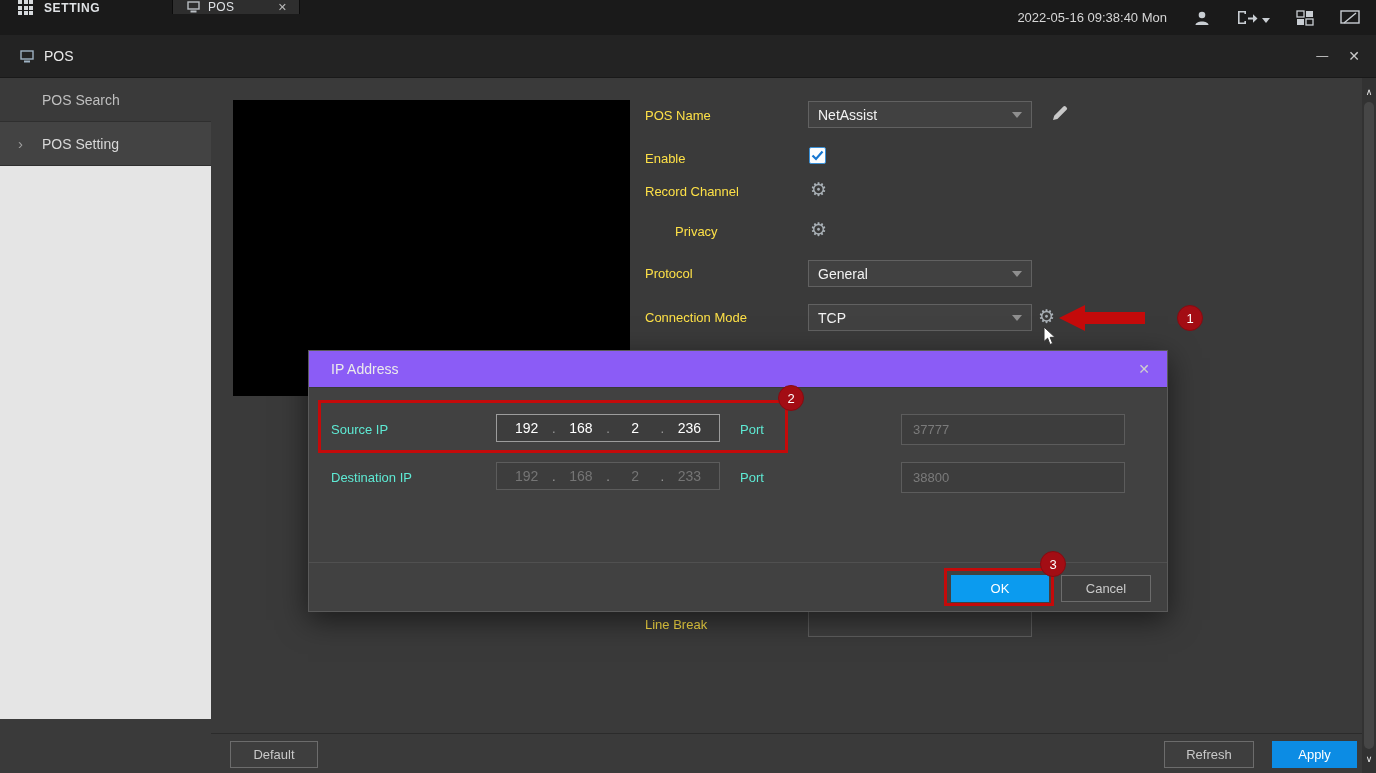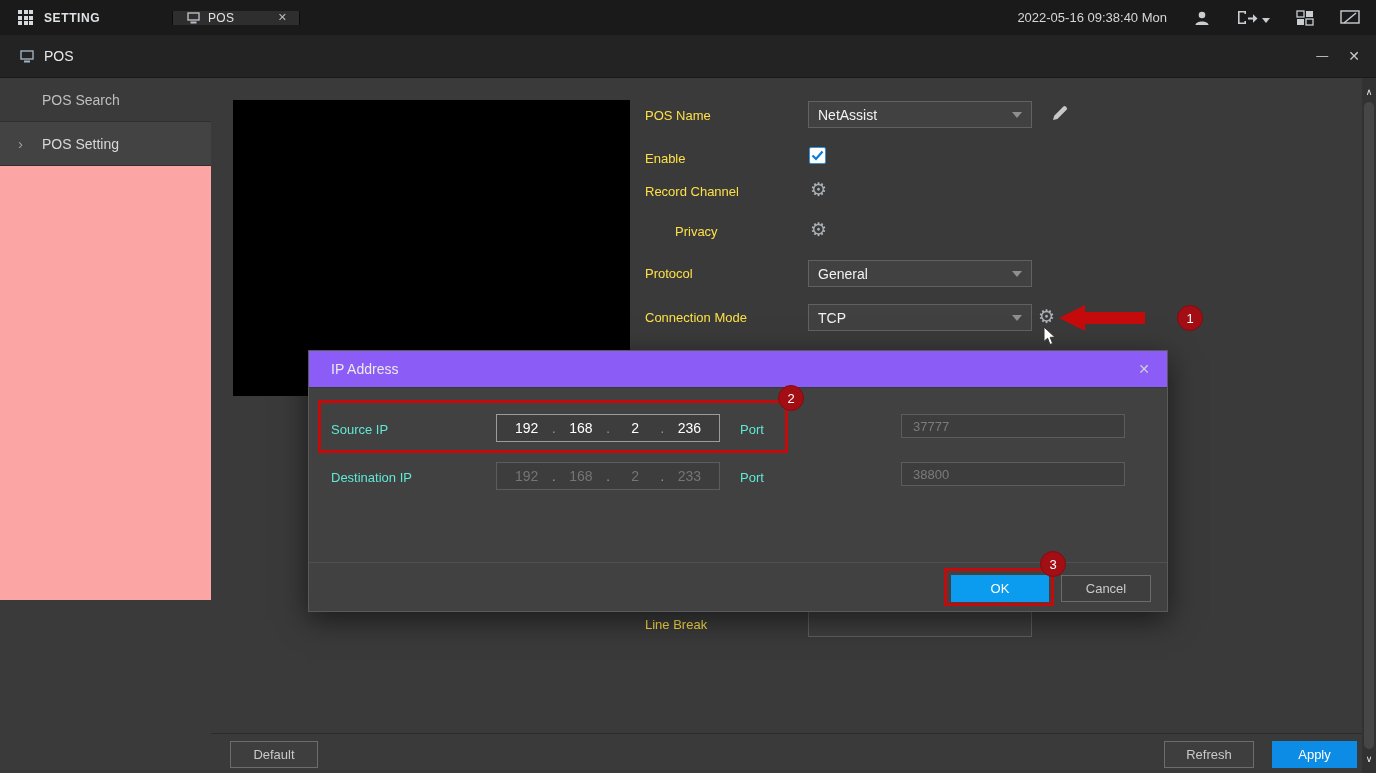--- a/index.html
+++ b/index.html
@@ -1,21 +1,21 @@
 <!DOCTYPE html>
 <html><head>
 <meta charset="utf-8">
 <style>
   *{margin:0;padding:0;box-sizing:border-box;}
   html,body{width:1376px;height:773px;}
   body{font-family:"Liberation Sans","DejaVu Sans",sans-serif;background:#3a3a3a;color:#ddd;overflow:hidden;}
   .screen{position:relative;width:1376px;height:773px;background:#3a3a3a;overflow:hidden;}
 
   
-  .topbar{position:absolute;left:0;top:0;width:100%;height:35px;background:#1a1a1a;display:flex;align-items:center;z-index:50;}
+  .topbar{position:absolute;left:0;top:0;width:100%;height:35px;background:#1a1a1a;display:flex;align-items:flex-start;z-index:50;}
   .tab-setting{width:172px;display:flex;align-items:center;gap:11px;padding-left:18px;cursor:pointer;}
   .tab-label{font-size:12px;font-weight:700;letter-spacing:.6px;color:#dfe2e5;}
   .grid-icon{display:grid;grid-template-columns:repeat(3,4px);grid-auto-rows:4px;gap:1.5px;}
   .grid-icon i{background:#d7dadd;display:block;}
   .tab-pos{width:128px;background:#2e2e2e;border-left:1px solid #0c0c0c;border-right:1px solid #0c0c0c;display:flex;align-items:center;gap:8px;padding:0 12px 0 14px;cursor:pointer;}
   .tab-pos .tab-label{font-weight:400;letter-spacing:.3px;}
   .tab-close{margin-left:auto;color:#b9b9b9;font-size:11px;cursor:pointer;}
   .tab-close::before{content:"\2715";}
   .top-fill{flex:1;}
   .datetime{font-size:13px;color:#d6d6d6;align-self:center;margin-right:26px;}
@@ -26,21 +26,21 @@
   
   .titlebar{position:absolute;left:0;top:35px;width:100%;height:43px;background:#232323;display:flex;align-items:center;padding:0 16px 0 20px;z-index:40;border-bottom:1px solid #191919;}
   .title-icon{margin-right:10px;display:flex;}
   .window-title{font-size:14px;color:#e8e8e8;}
   .win-btn{margin-left:20px;color:#c9c9c9;font-size:14px;cursor:pointer;line-height:14px;}
   .win-btn.minimize{margin-left:auto;font-size:12px;}
   .win-btn.minimize::before{content:"\2014";}
   .win-btn.close::before{content:"\2715";}
 
   
-  .sidebar{position:absolute;left:0;top:78px;width:211px;height:522px;background:#fca5a5;z-index:20;}
+  .sidebar{position:absolute;left:0;top:78px;width:211px;height:641px;background:#e5e5e5;z-index:20;}
   .side-item{height:44px;display:flex;align-items:center;padding-left:42px;position:relative;font-size:14px;color:#bfbfbf;cursor:pointer;background:#3a3a3a;border-bottom:1px solid #2f2f2f;}
   .side-item.selected{background:#434343;color:#d8d8d8;}
   .side-chevron{position:absolute;left:18px;top:50%;transform:translateY(-52%);color:#9f9f9f;}
   .side-chevron::before{content:"\203A";font-size:15px;}
 
   
   .video-preview{position:absolute;left:233px;top:100px;width:397px;height:296px;background:#000;z-index:5;}
   .flabel{position:absolute;font-size:13px;color:#fde047;z-index:5;white-space:nowrap;}
   .dropdown{position:absolute;width:224px;height:27px;background:#414141;border:1px solid #616161;display:flex;align-items:center;padding:0 9px;z-index:5;cursor:pointer;}
   .dd-value{font-size:14px;color:#f2f2f2;}
@@ -72,21 +72,21 @@
   .modal-title{font-size:14px;color:#ebebeb;}
   .modal-close{margin-left:auto;color:#cfcfcf;font-size:14px;cursor:pointer;}
   .modal-close::before{content:"\2715";}
   .mlabel{position:absolute;font-size:13px;color:#5eead4;white-space:nowrap;}
   .ip-field{position:absolute;width:224px;height:28px;display:flex;align-items:center;background:#3d3d3d;border:1px solid #9c9c9c;padding:0 6px;cursor:text;}
   .ip-field .octet{flex:1;text-align:center;font-size:14px;color:#fff;}
   .ip-field .ip-dot{width:7px;text-align:center;color:#9a9a9a;font-size:13px;}
   .ip-dot::before{content:".";}
   .ip-field.disabled{border-color:#5c5c5c;}
   .ip-field.disabled .octet{color:#757575;}
-  .port-field{position:absolute;width:224px;height:24px;border:1px solid #5c5c5c;background:#3d3d3d;font-size:13px;color:#7b7b7b;display:flex;align-items:center;padding-left:11px;cursor:text;}
+  .port-field{position:absolute;width:224px;height:31px;border:1px solid #5c5c5c;background:#3d3d3d;font-size:13px;color:#7b7b7b;display:flex;align-items:center;padding-left:11px;cursor:text;}
   .modal-divider{position:absolute;left:0;top:211px;width:100%;height:1px;background:#505050;}
   .btn.ok{background:#0b9bef;border:1px solid #0b9bef;color:#fff;}
 
   
   .anno-rect{position:absolute;border:3px solid #c40a0a;z-index:300;}
   .anno-badge{position:absolute;width:26px;height:26px;border-radius:50%;background:#a30d14;border:1px solid #870a10;color:#fff;font-size:13px;display:flex;align-items:center;justify-content:center;z-index:310;}
   .anno-arrow{position:absolute;width:86px;height:26px;z-index:300;}
   .arrow-head{position:absolute;left:0;top:0;width:0;height:0;border-top:13px solid transparent;border-bottom:13px solid transparent;border-right:26px solid #c40a0a;}
   .arrow-tail{position:absolute;left:25px;top:7px;width:61px;height:12px;background:#c40a0a;}
   .cursor{position:absolute;z-index:400;display:flex;}

